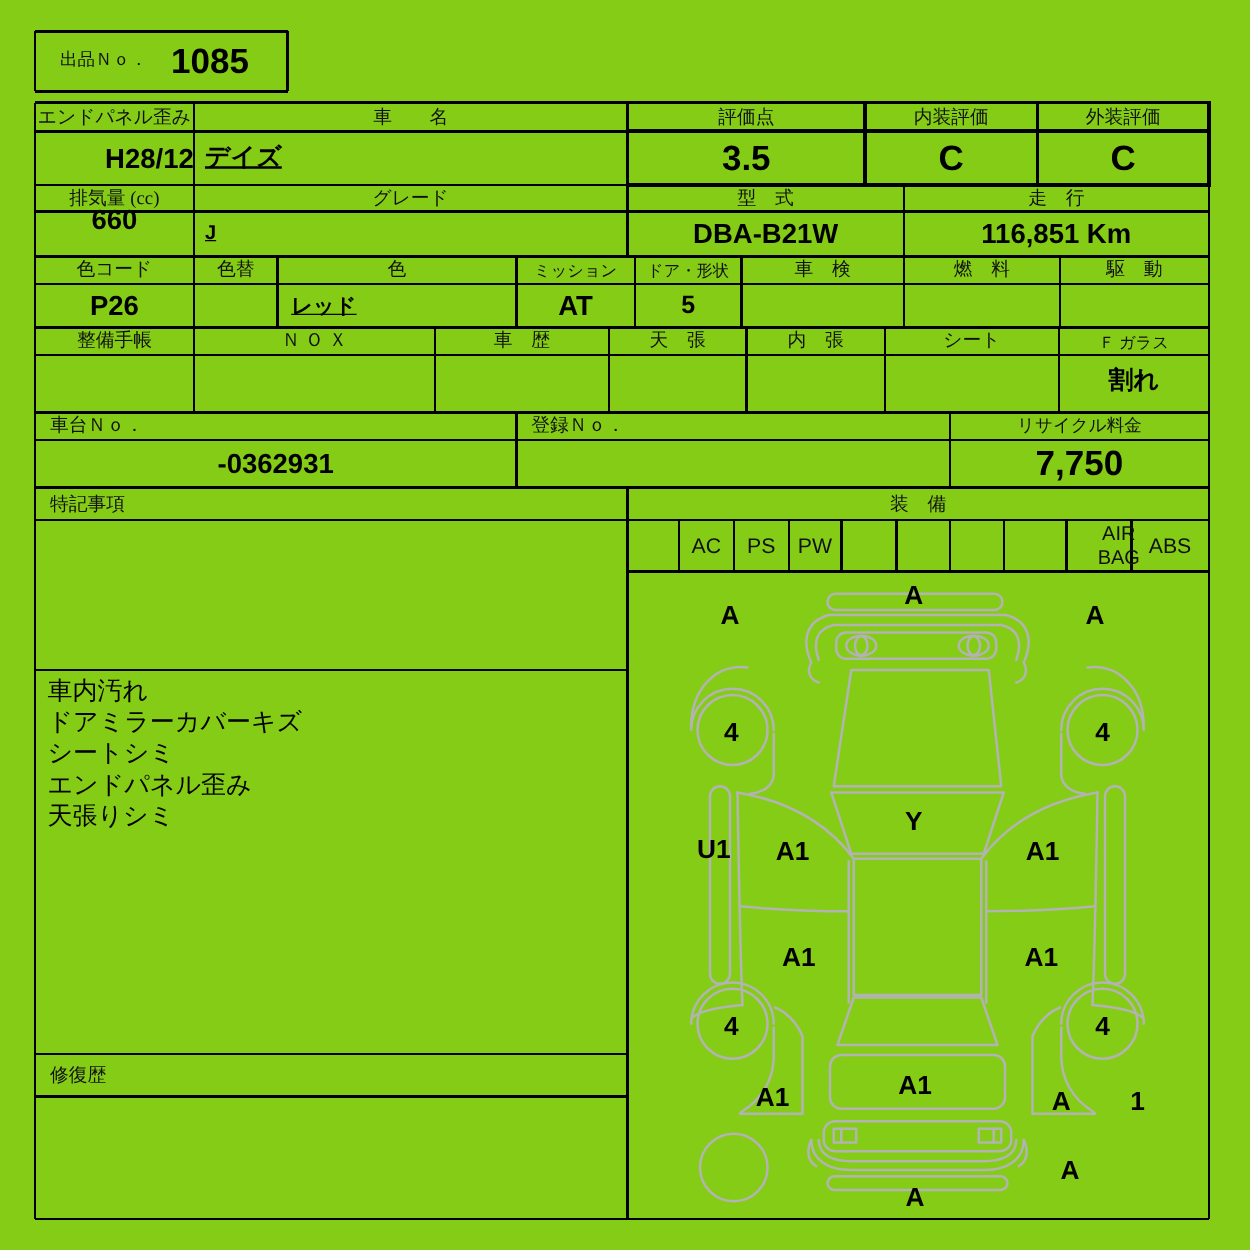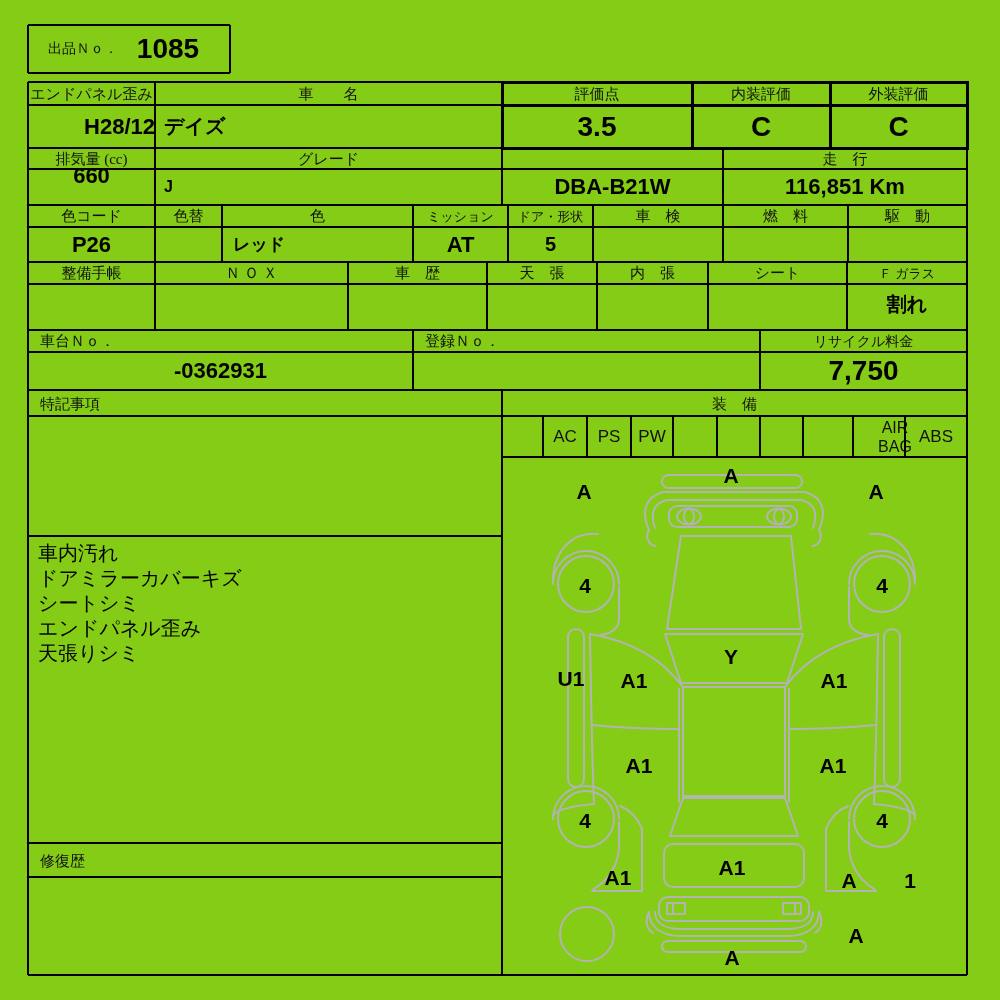--- a/index.html
+++ b/index.html
@@ -8,21 +8,21 @@
   .abs{position:absolute;box-sizing:border-box;}
   svg{position:absolute;left:0;top:0;}
   
   .hl{position:absolute;box-sizing:border-box;font-family:"Liberation Serif",serif;
       font-size:15px;color:#111;text-align:center;white-space:nowrap;overflow:hidden;}
   .hl.left{text-align:left;padding-left:12px;}
   .hl.sm{font-size:13px;}
   
   .val{position:absolute;box-sizing:border-box;font-family:"Liberation Sans",sans-serif;
        font-weight:700;font-size:22px;text-align:center;white-space:nowrap;overflow:hidden;}
-  .val.left{text-align:left;padding-left:7px;}
+  .val.left{text-align:left;padding-left:7px;text-decoration:underline;}
   .v24{font-size:28px;}
   .v20{font-size:20px;}
   .v17{font-size:17px;}
   .v16{font-size:16px;}
   
   .eq{position:absolute;box-sizing:border-box;top:416px;height:41px;
       display:flex;align-items:center;justify-content:center;
       font-size:17px;color:#111;white-space:pre-line;text-align:center;line-height:19px;
       font-family:"Liberation Sans",sans-serif;}
   .eq.sm{font-size:16px;}
@@ -69,20 +69,21 @@
   <div class="hl" style="left:830px;top:84px;width:137px;height:21px;line-height:21px;">外装評価</div>
 
   <div class="val" style="left:28px;top:105px;width:127px;height:43px;line-height:43px;text-align:right;">H28/12</div>
   <div class="val left v20" style="left:157px;top:105px;width:340px;height:43px;line-height:43px;">デイズ</div>
   <div class="val v24" style="left:502px;top:105px;width:190px;height:43px;line-height:43px;">3.5</div>
   <div class="val v24" style="left:692px;top:105px;width:138px;height:43px;line-height:43px;">C</div>
   <div class="val v24" style="left:830px;top:105px;width:137px;height:43px;line-height:43px;">C</div>
 
   <div class="hl" style="left:28px;top:149px;width:127px;height:20px;line-height:20px;">排気量 (cc)</div>
   <div class="hl" style="left:155px;top:149px;width:347px;height:20px;line-height:20px;">グレード</div>
+  <div class="hl" style="left:502px;top:149px;width:221px;height:20px;line-height:20px;">型　式</div>
   <div class="hl" style="left:723px;top:149px;width:244px;height:20px;line-height:20px;">走　行</div>
   <div class="val" style="left:28px;top:158px;width:127px;height:36px;line-height:36px;">660</div>
   <div class="val left v16" style="left:157px;top:169px;width:340px;height:36px;line-height:36px;">J</div>
   <div class="val" style="left:502px;top:169px;width:221px;height:36px;line-height:36px;">DBA-B21W</div>
   <div class="val" style="left:723px;top:169px;width:244px;height:36px;line-height:36px;">116,851 Km</div>
 
   <div class="hl" style="left:28px;top:206px;width:127px;height:21px;line-height:21px;">色コード</div>
   <div class="hl" style="left:155px;top:206px;width:67px;height:21px;line-height:21px;">色替</div>
   <div class="hl" style="left:222px;top:206px;width:191px;height:21px;line-height:21px;">色</div>
   <div class="hl sm" style="left:413px;top:206px;width:95px;height:21px;line-height:21px;">ミッション</div>

